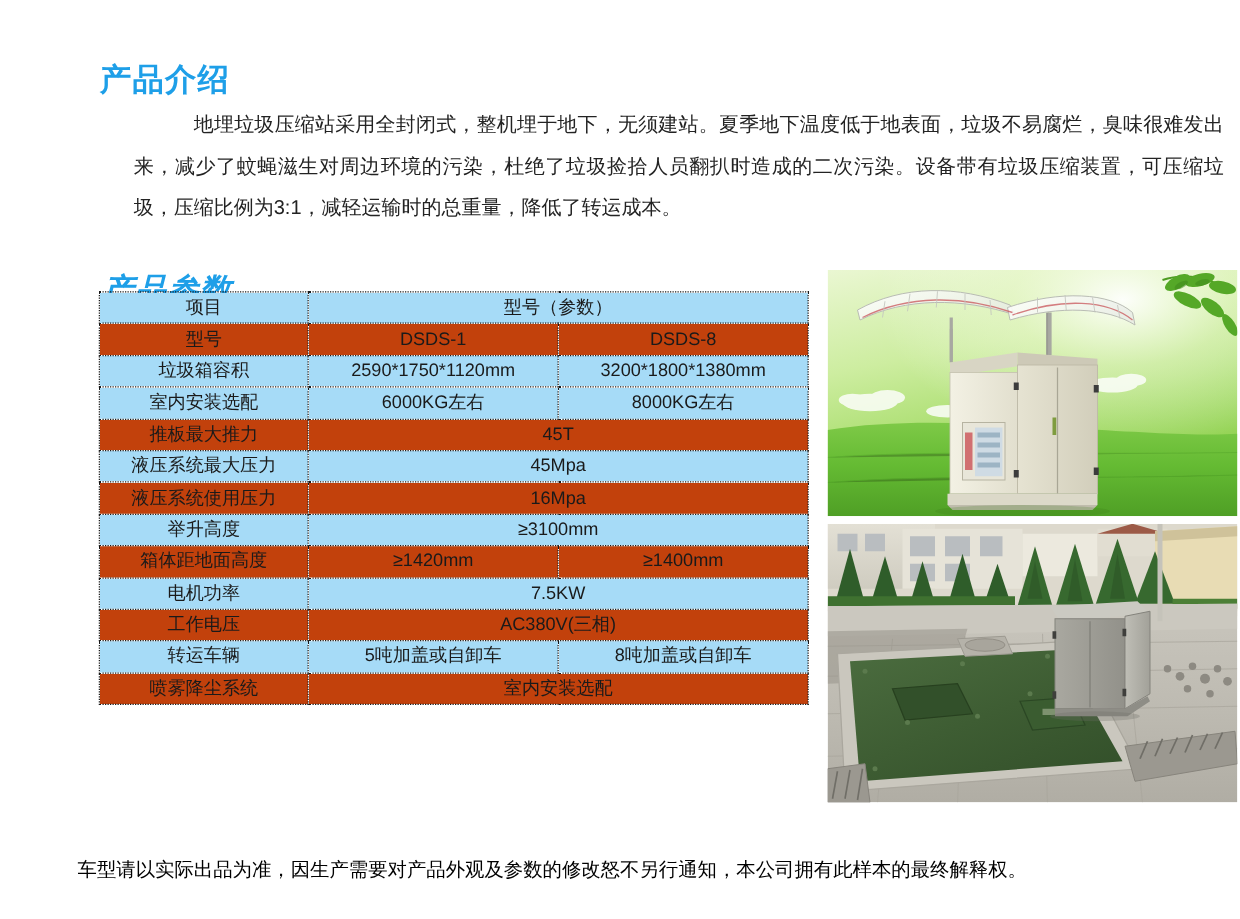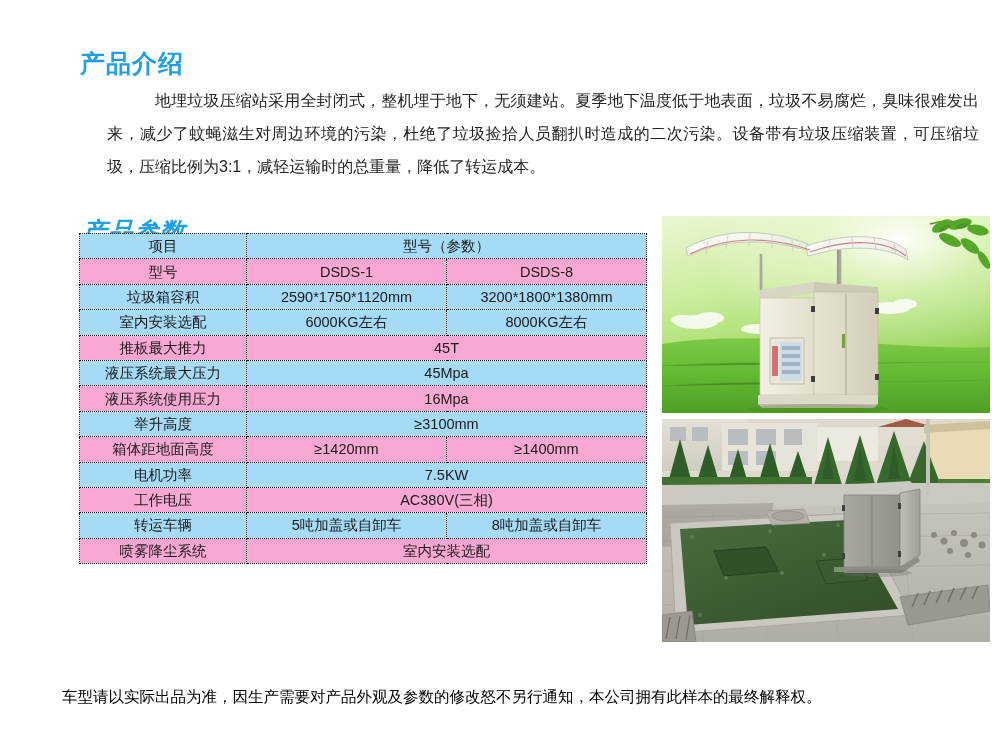--- a/index.html
+++ b/index.html
@@ -59,21 +59,21 @@
     padding: 0 4px;
     text-align: center;
     vertical-align: middle;
     border: 1px dotted #1a1a1a;
     line-height: 24px;
     white-space: nowrap;
     overflow: hidden;
     margin-top: 48px;
   }
   .param-table tr.band td { background: #a6dbf7; }
-  .param-table tr.plain td { background: #f9a8d4; }
+  .param-table tr.plain td { background: #c2410c; }
 
   
   .footer-note {
     position: absolute;
     left: 62px;
     top: 668px;
     width: 880px;
     font-size: 15.5px;
     line-height: 26px;
     color: #000000;

